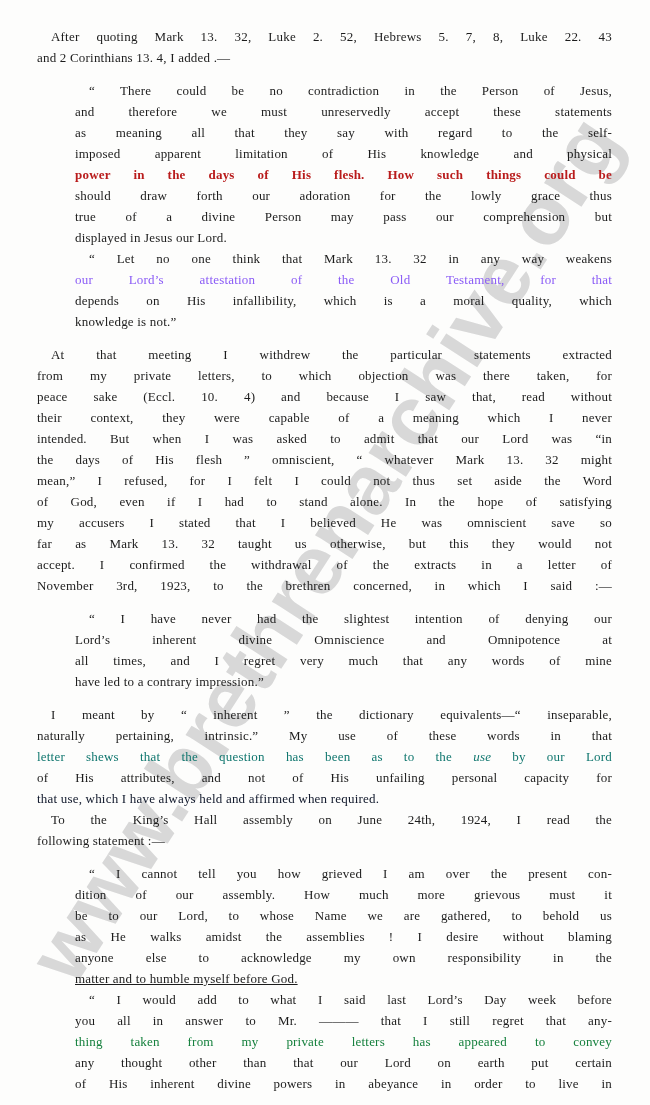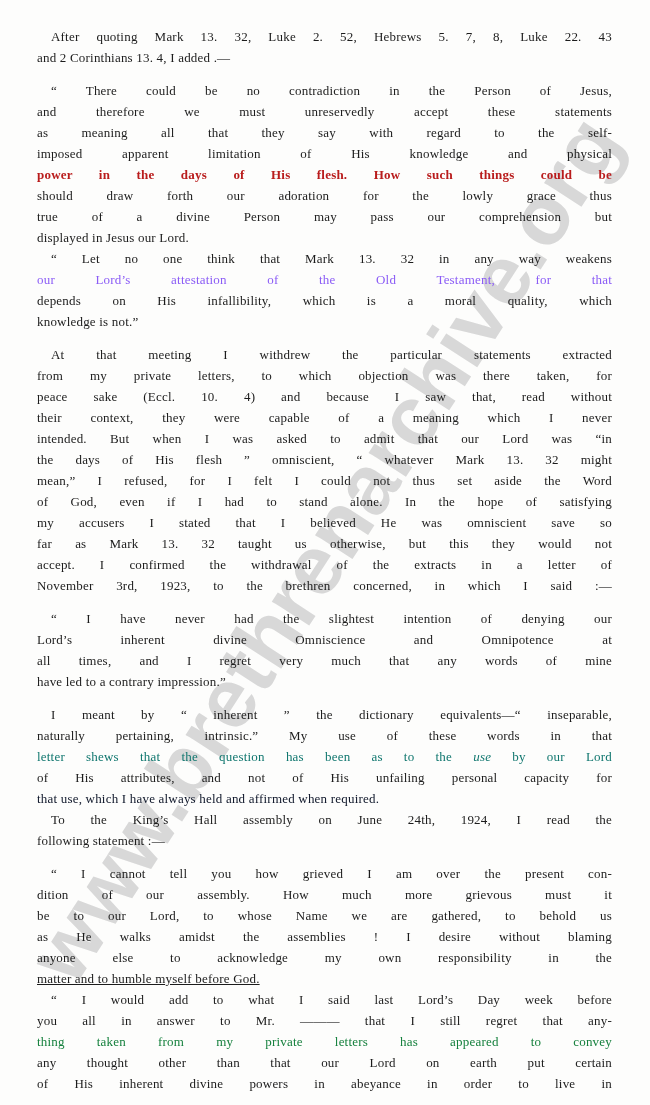--- a/index.html
+++ b/index.html
@@ -24,21 +24,21 @@
     color: #d8d8d8;
     z-index: 0;
     user-select: none;
   }
   .content {
     position: relative;
     z-index: 1;
     padding: 26px 38px 0 37px;
   }
   .block { margin-bottom: 12px; }
-  .block.quote { }
+  .block.quote { margin-left: 38px; }
   .line {
     font-size: 13px;
     line-height: 21px;
     color: #1c1c1c;
     letter-spacing: 0.2px;
     text-align: justify;
     text-align-last: justify;
   }
   .line.last { text-align-last: left; }
   .line.indent { text-indent: 14px; }

